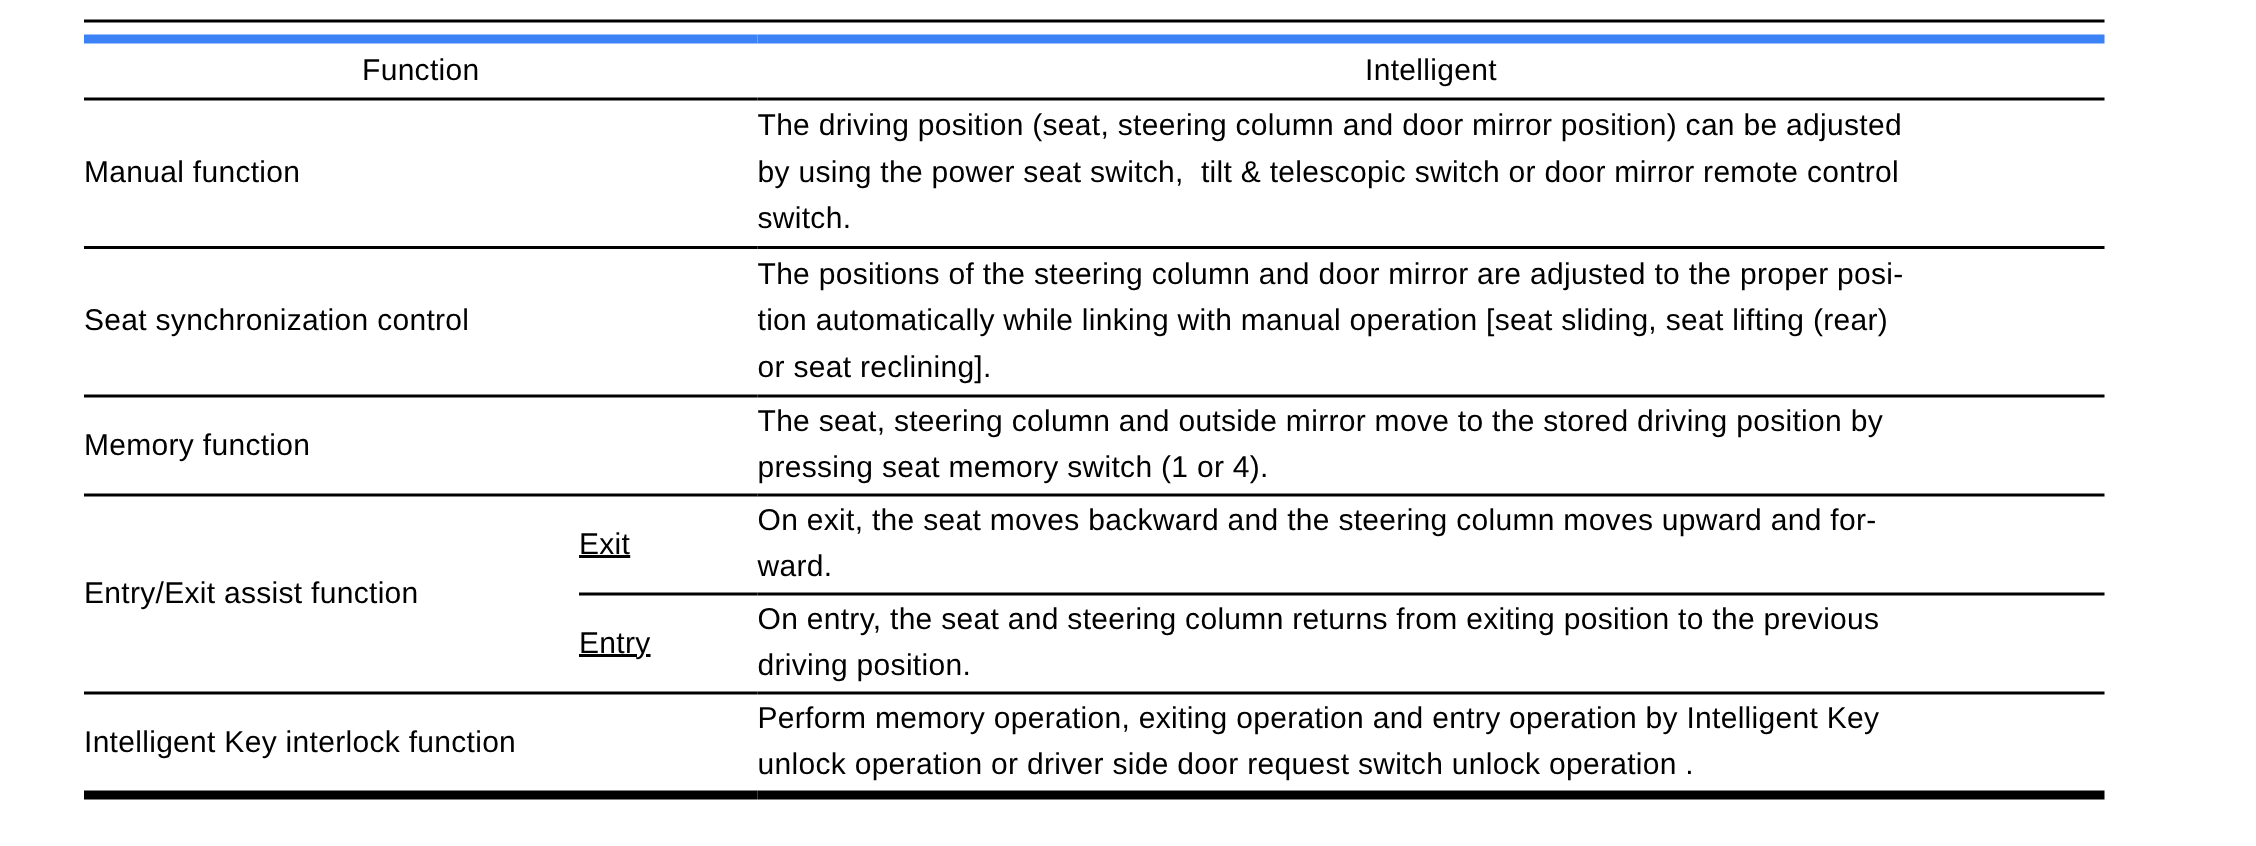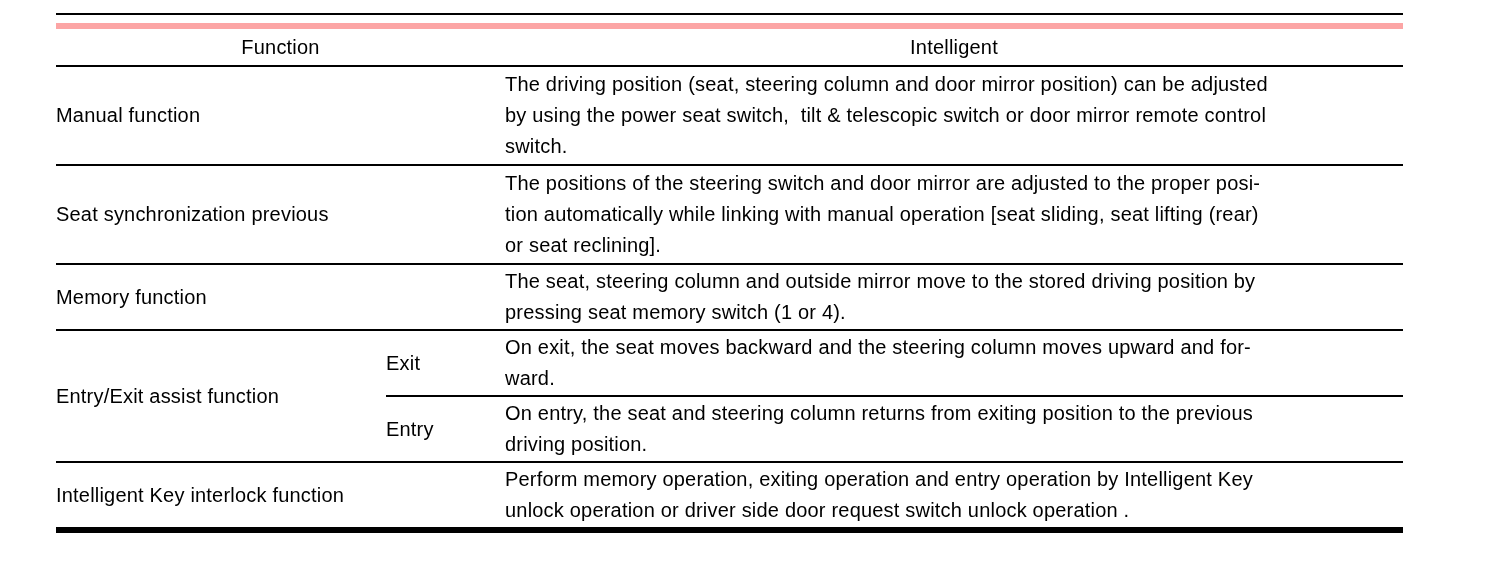--- a/index.html
+++ b/index.html
@@ -23,21 +23,21 @@
   }
   .top-rule {
     height: 2px;
     background: #000000;
     margin-bottom: 8px;
   }
   table.spec-table {
     border-collapse: collapse;
     table-layout: fixed;
     width: 100%;
-    border-top: 6px solid #fca5a5;
+    border-top: 6px solid #3b82f6;
     border-bottom: 6px solid #000000;
     font-size: 20px;
   }
   table.spec-table td {
     border-top: 2px solid #000000;
     border-bottom: 2px solid #000000;
     border-left: 0;
     border-right: 0;
     padding: 0;
     vertical-align: middle;
@@ -49,20 +49,21 @@
   tr.header-row td {
     height: 36px;
     text-align: center;
   }
   td.col-fn {
     padding-left: 18px;
     margin-left: 24px;
   }
   td.col-sub {
     padding-left: 12px;
+    text-decoration: underline;
   }
   td.col-desc {
     padding: 4px 12px 4px 11px;
     line-height: 31px;
     white-space: pre-wrap;
   }
   tr.row-tall td.col-desc { height: 97px; margin-top: 16px; }
   tr.row-mid td.col-desc { height: 64px; }
 </style>
 </head>
@@ -83,22 +84,22 @@
       </tr>
 
       <tr class="row-tall">
         <td colspan="2" class="col-fn">Manual function</td>
         <td class="col-desc">The driving position (seat, steering column and door mirror position) can be adjusted
 by using the power seat switch,  tilt &amp; telescopic switch or door mirror remote control
 switch.</td>
       </tr>
 
       <tr class="row-tall">
-        <td colspan="2" class="col-fn">Seat synchronization previous</td>
-        <td class="col-desc">The positions of the steering switch and door mirror are adjusted to the proper posi-
+        <td colspan="2" class="col-fn">Seat synchronization control</td>
+        <td class="col-desc">The positions of the steering column and door mirror are adjusted to the proper posi-
 tion automatically while linking with manual operation [seat sliding, seat lifting (rear)
 or seat reclining].</td>
       </tr>
 
       <tr class="row-mid">
         <td colspan="2" class="col-fn">Memory function</td>
         <td class="col-desc">The seat, steering column and outside mirror move to the stored driving position by
 pressing seat memory switch (1 or 4).</td>
       </tr>
 

